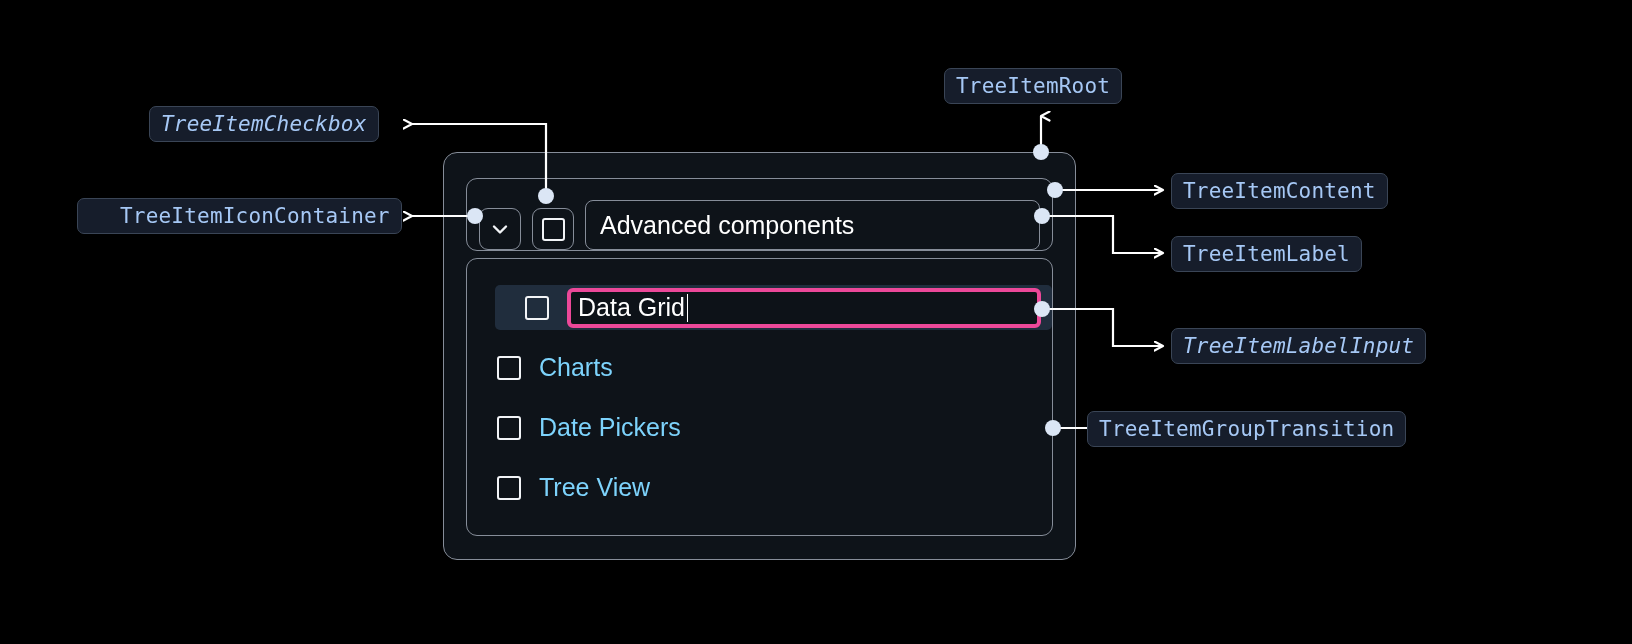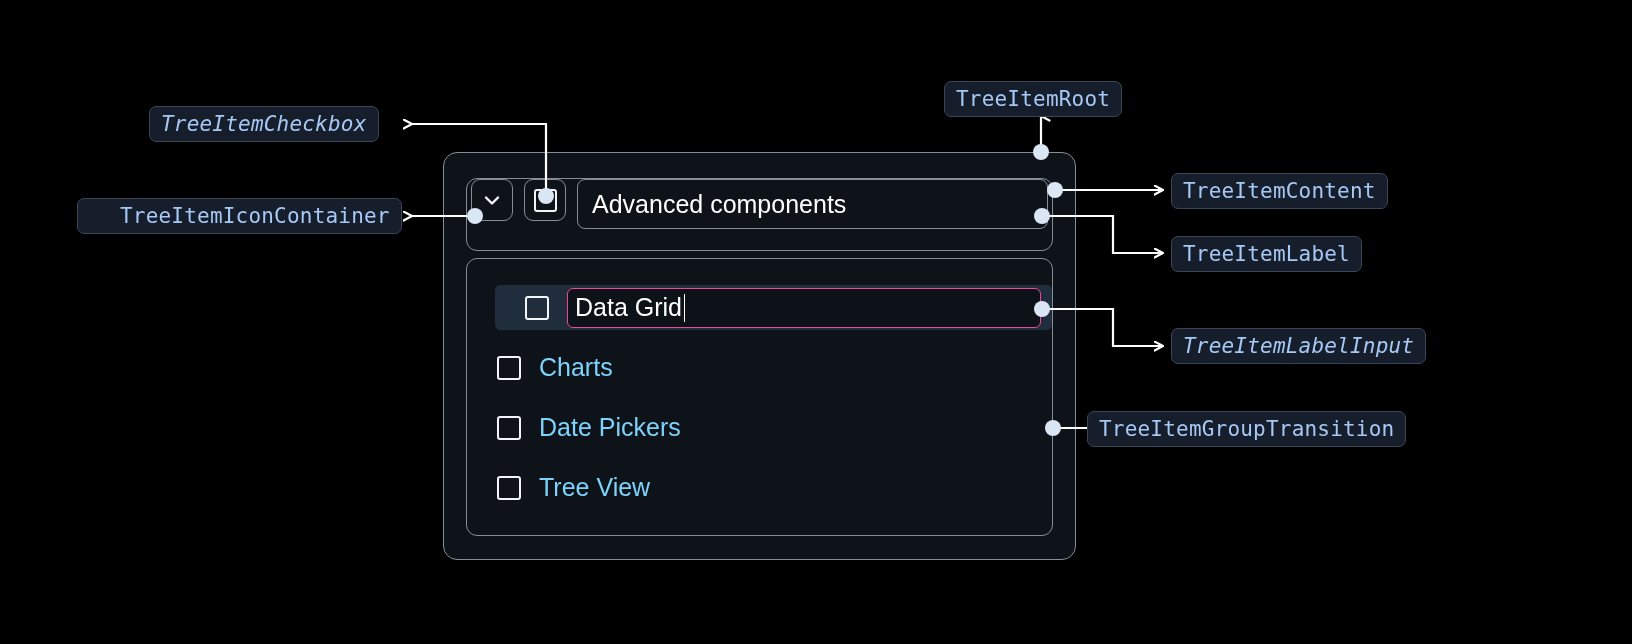--- a/index.html
+++ b/index.html
@@ -60,22 +60,22 @@
     position: absolute;
     left: 466px;
     top: 178px;
     width: 587px;
     height: 73px;
     box-sizing: border-box;
     background: #0e1319;
     border: 1px solid #868d99;
     border-radius: 11px;
     display: flex;
-    align-items: flex-start;
-    padding: 0 4px;
+    align-items: flex-end;
+    padding: 0 12px;
     gap: 11px;
   }
   .icon-container {
     box-sizing: border-box;
     width: 42px;
     height: 42px;
     flex: 0 0 auto;
     border: 1px solid #868d99;
     border-radius: 9px;
     display: flex;
@@ -154,21 +154,21 @@
     color: #7dd3fc;
     font-size: 25px;
     white-space: nowrap;
   }
   .row-input {
     box-sizing: border-box;
     flex: 1 1 auto;
     height: 40px;
     margin-right: 11px;
     background: #0d1218;
-    border: 1px solid #ec4899;
+    border: 4px solid #ec4899;
     border-radius: 6px;
     display: flex;
     align-items: center;
     padding-left: 7px;
     color: #ffffff;
     font-size: 25px;
   }
   .caret {
     display: inline-block;
     width: 1.5px;
@@ -263,19 +263,19 @@
       <circle cx="1041" cy="152" r="8"></circle>
       <circle cx="1055" cy="190" r="8"></circle>
       <circle cx="1042" cy="216" r="8"></circle>
       <circle cx="1042" cy="309" r="8"></circle>
       <circle cx="1053" cy="428" r="8"></circle>
     </g>
   </svg>
 
   <div class="chip" style="left:149px;  top:106px;font-style:italic;">TreeItemCheckbox</div>
   <div class="chip" style="left:77px;   top:198px;padding-left:42px;">TreeItemIconContainer</div>
-  <div class="chip" style="left:944px;  top:81px;">TreeItemRoot</div>
+  <div class="chip" style="left:944px;  top:68px;">TreeItemRoot</div>
   <div class="chip" style="left:1171px; top:236px;">TreeItemLabel</div>
   <div class="chip" style="left:1171px; top:173px;">TreeItemContent</div>
   <div class="chip" style="left:1171px; top:328px;font-style:italic;">TreeItemLabelInput</div>
   <div class="chip" style="left:1087px; top:411px;">TreeItemGroupTransition</div>
 
 </div>
 
 </body></html>

